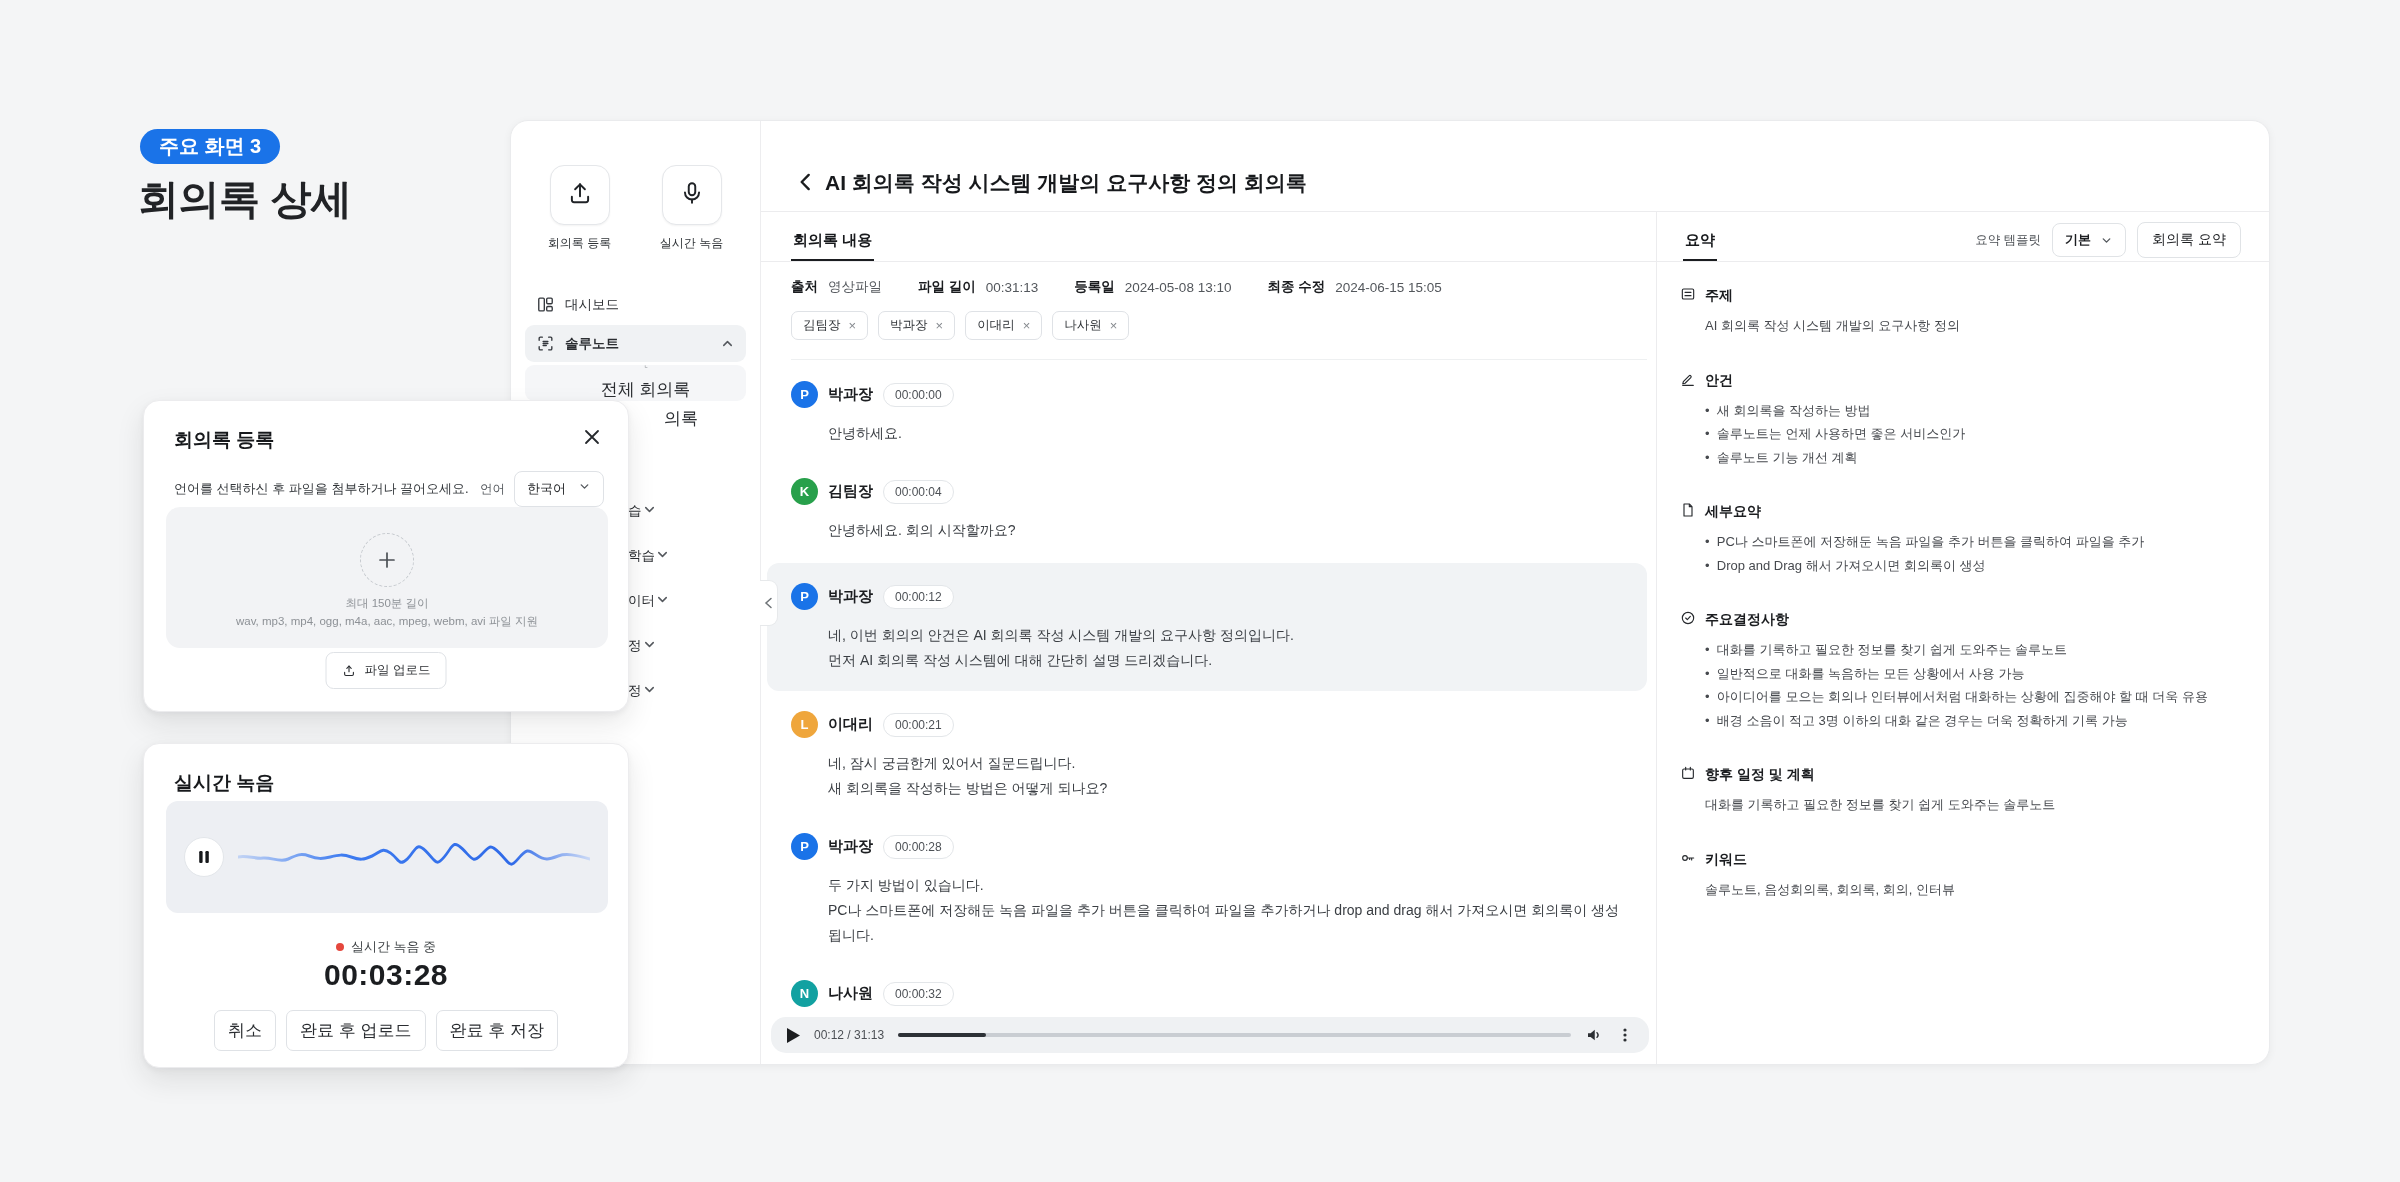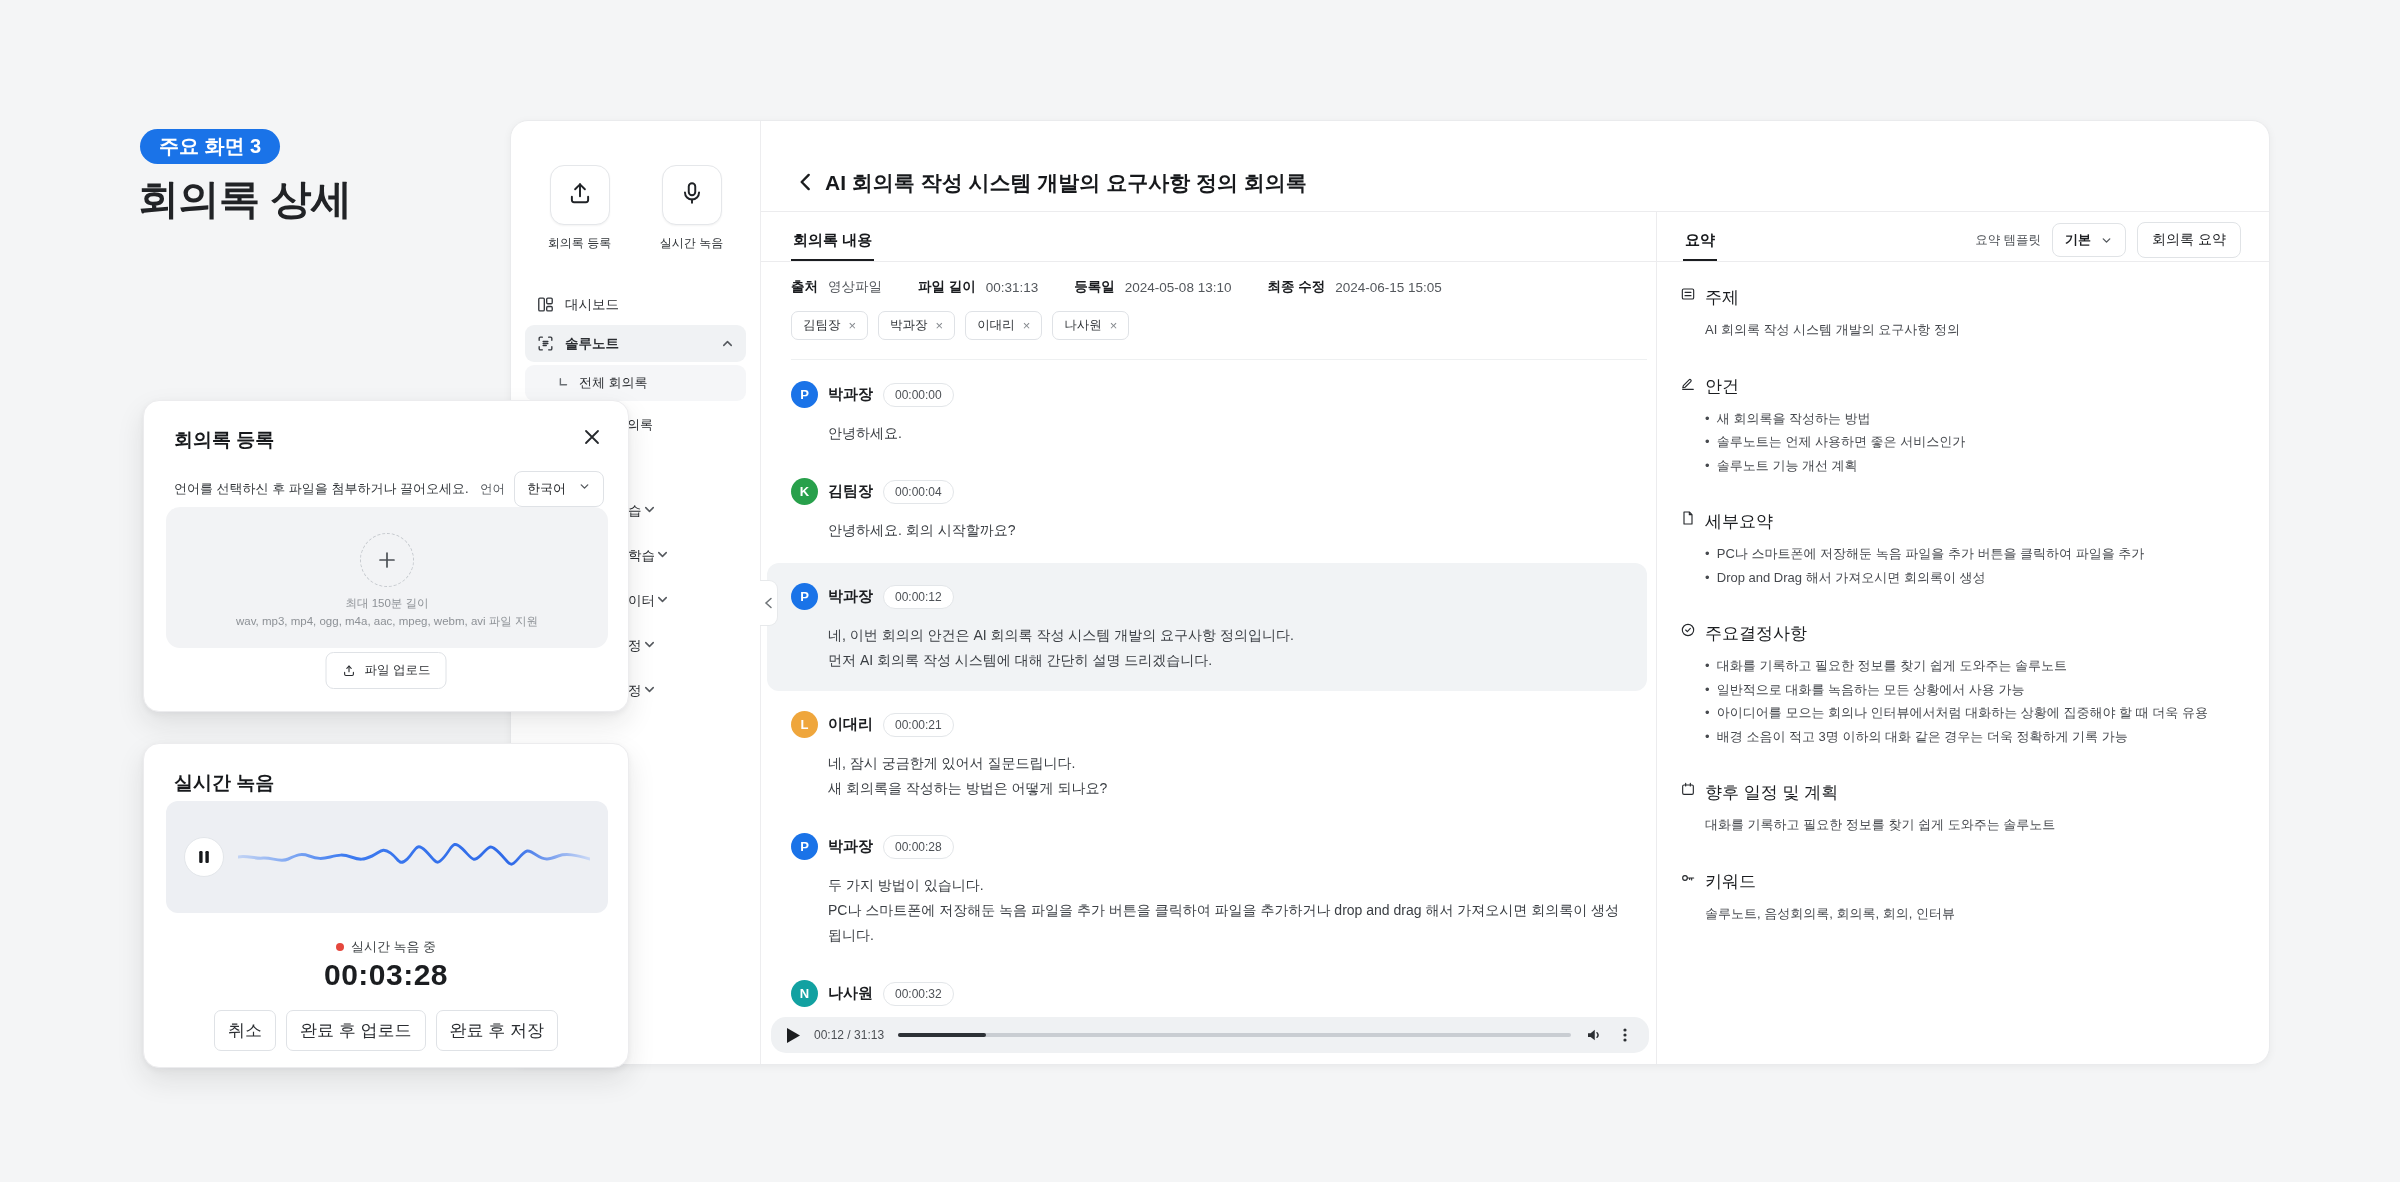--- a/index.html
+++ b/index.html
@@ -32,21 +32,21 @@
     box-shadow:0 1px 2px rgba(0,0,0,.05); display:flex; align-items:center; justify-content:center; cursor:pointer; }
   .qa-btn svg { width:26px; height:26px; }
   .qa-label { margin-top:10px; font-size:12px; color:#2e3236; }
   .nav { position:absolute; top:163px; left:0; width:100%; }
   .nav-row { display:flex; align-items:center; gap:10px; height:37px; margin:2px 14px;
     padding:0 11px; border-radius:9px; font-size:13.5px; color:#2b2e32; }
   .nav-row svg.lead { width:19px; height:19px; flex:none; }
   .nav-row .tail { margin-left:auto; width:15px; height:15px; }
   .nav-row.active { background:#f0f2f4; font-weight:600; }
   .nav-sub { display:flex; align-items:center; gap:9px; height:36px; margin:3px 14px;
-    padding:0 11px 0 31px; border-radius:9px; font-size:13px; color:#2b2e32; }
+    padding:0 11px 0 31px; border-radius:9px; font-size:17px; color:#2b2e32;flex-direction:column; }
   .nav-sub.on { background:#f5f6f8; }
   .nav-sub svg { width:14px; height:14px; }
   .nav-sub.partial { padding-left:102px; margin-top:6px; }
   .collapsed { position:absolute; top:367px; left:14px; right:14px; }
   .c-row { display:flex; align-items:center; height:45px; padding:0 11px; font-size:13.5px; color:#2b2e32; }
   .c-row .lbl { margin-left:92px; }
   .c-row svg { margin-left:auto; width:15px; height:15px; }
   .handle { position:absolute; left:249px; top:459px; width:18px; height:46px; background:#fff;
     border:1px solid #e7e9eb; border-left:none; border-radius:0 9px 9px 0;
     display:flex; align-items:center; justify-content:center; cursor:pointer; z-index:3; }
@@ -98,21 +98,21 @@
   .vline { position:absolute; left:1145px; top:90px; bottom:0; width:1px; background:#ececee; }
   .sum-controls { position:absolute; right:28px; top:101px; display:flex; align-items:center; gap:11px; }
   .sum-controls .lbl { font-size:12.5px; color:#4c5055; }
   .select { display:flex; align-items:center; gap:9px; border:1px solid #e0e3e6; border-radius:8px;
     padding:7px 12px; font-size:13px; color:#1c1e21; font-weight:600; background:#fff; cursor:pointer; }
   .select svg { width:13px; height:13px; }
   .sum-btn { border:1px solid #e0e3e6; border-radius:8px; padding:8px 14px; font-size:14px;
     color:#1c1e21; background:#fff; cursor:pointer; }
   .sections { position:absolute; left:1169px; top:165px; width:585px; }
   .section { margin-bottom:33px; }
-  .s-head { display:flex; align-items:flex-start; gap:9px; font-size:17px; font-weight:400; color:#1b1d20; }
+  .s-head { display:flex; align-items:flex-end; gap:9px; font-size:14px; font-weight:700; color:#1b1d20; }
   .s-head svg { width:16px; height:16px; flex:none; }
   .s-body { margin:9px 0 0 25px; font-size:13px; color:#46494e; line-height:23.5px; }
 
   
   .modal { position:absolute; background:#fff; border:1px solid #ececee; border-radius:16px;
     box-shadow:0 12px 28px rgba(25,28,33,.10), 0 2px 6px rgba(25,28,33,.05); z-index:5; }
   .upload-modal { left:143px; top:400px; width:486px; height:312px; }
   .m-title { position:absolute; left:30px; top:26px; font-size:19px; font-weight:700; color:#17191c; }
   .m-close { position:absolute; right:26px; top:26px; width:20px; height:20px; cursor:pointer; }
   .m-desc-row { position:absolute; left:30px; right:24px; top:70px; display:flex; align-items:center; }

